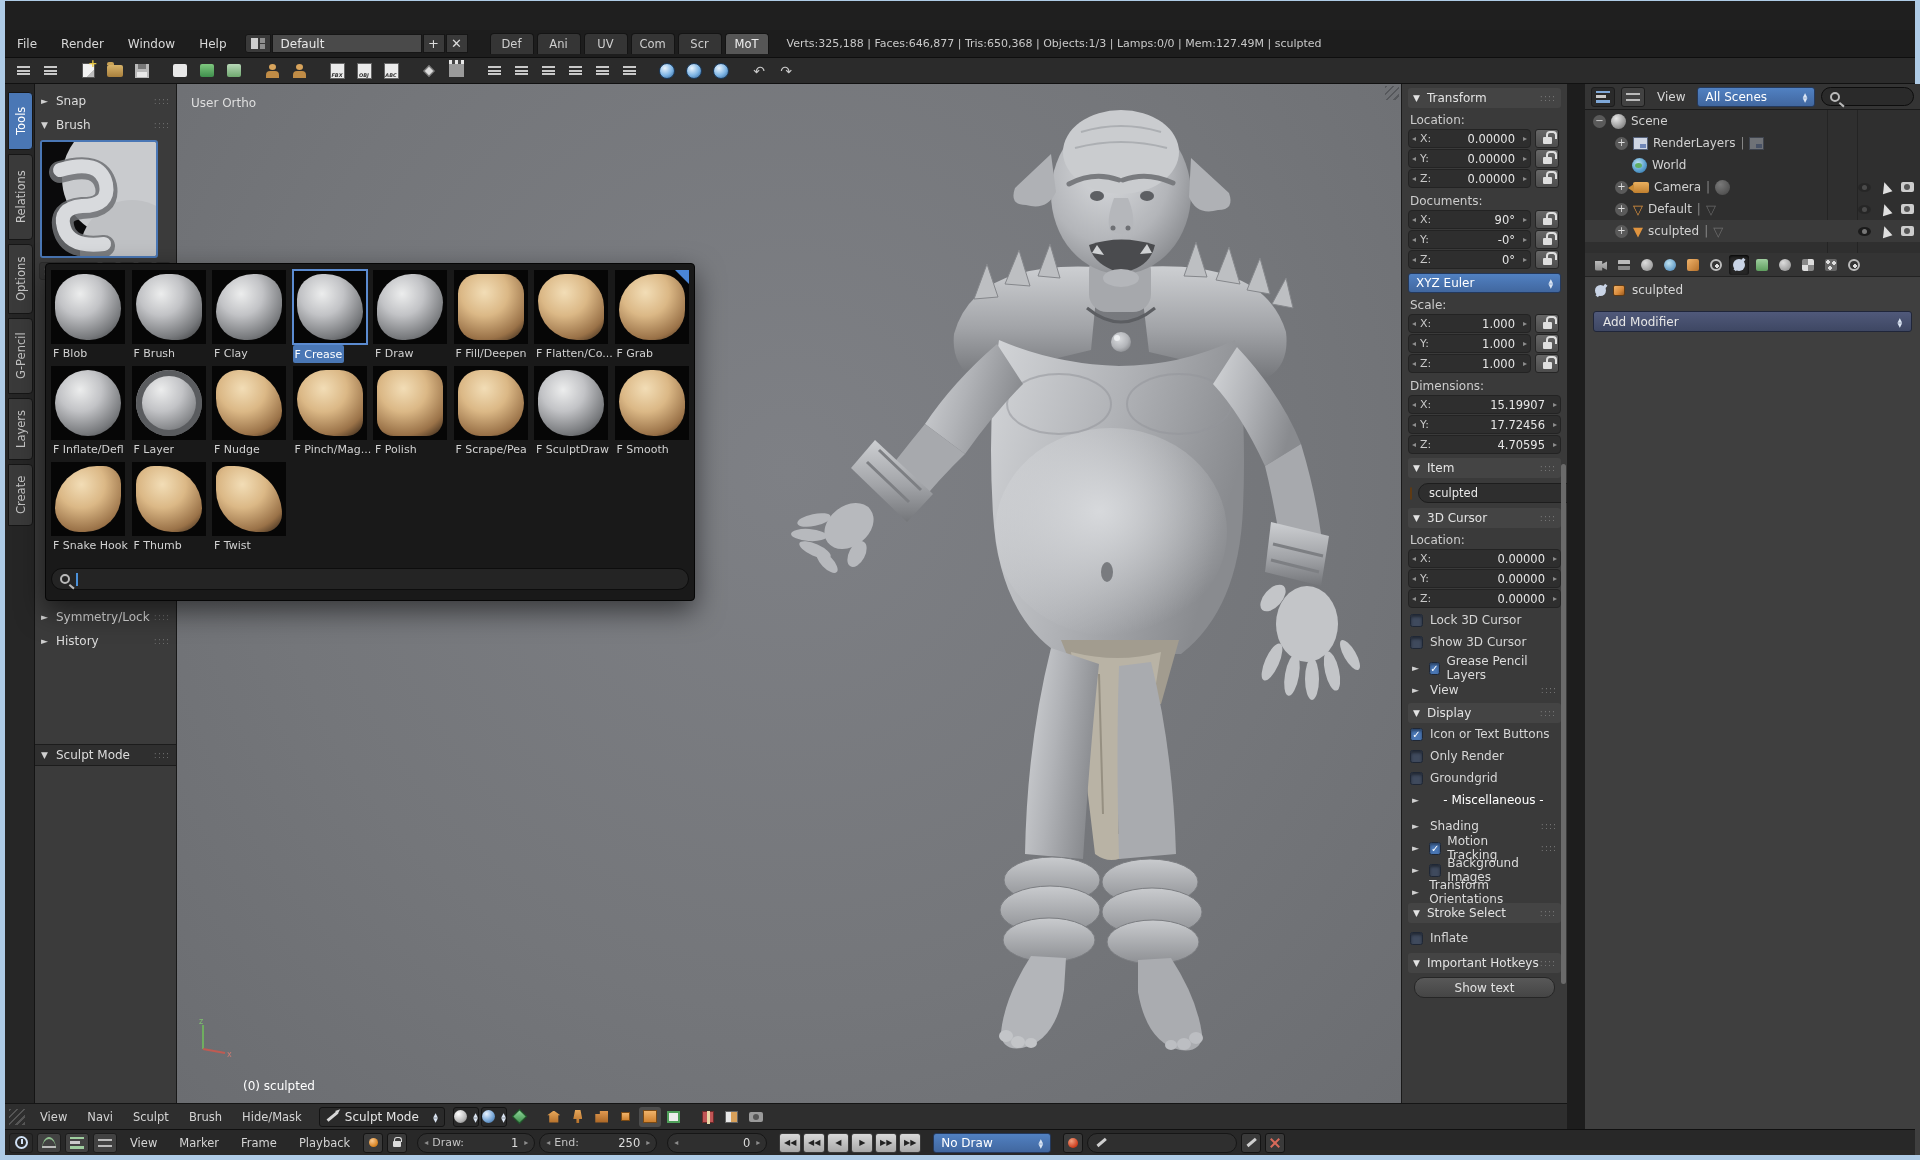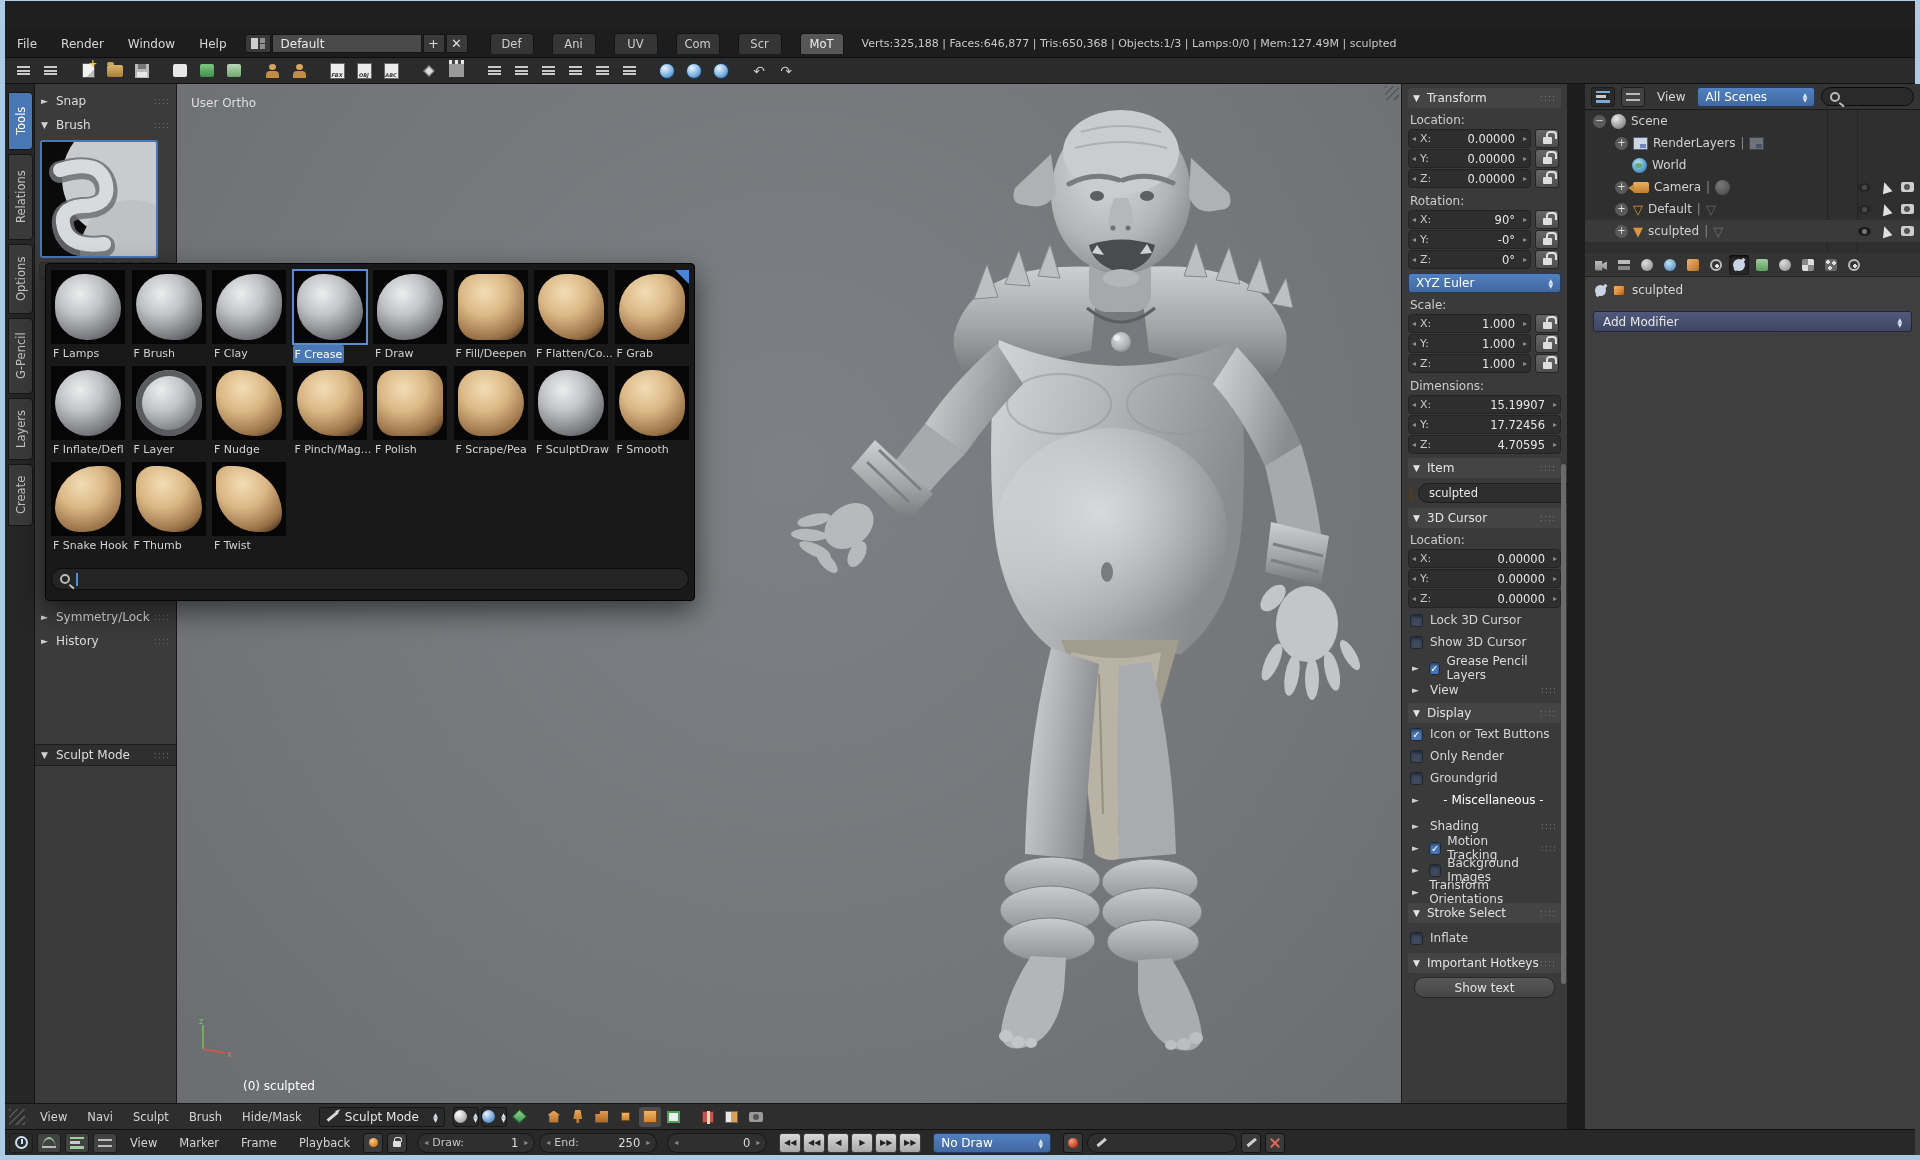--- a/index.html
+++ b/index.html
@@ -23,21 +23,21 @@
 
 #menurow{position:absolute;left:0;top:29px;right:0;height:28px;background:#1d1d1d;display:flex;align-items:center;border-bottom:1px solid #0e0e0e}
 .menuitem{padding:0 12px;color:#d8d8d8;height:100%;display:flex;align-items:center;cursor:pointer}
 .layoutbox{display:flex;align-items:center;margin-left:6px;gap:1px}
 .lay-icon{width:26px;height:19px;background:#3a3a3a;border:1px solid #161616;border-radius:3px 0 0 3px;display:flex;align-items:center;justify-content:center;gap:2px}
 .lay-icon .c1{width:7px;height:11px;background:#cfcfcf}
 .lay-icon .c2{width:5px;height:11px;display:flex;flex-direction:column;gap:1px}
 .lay-icon .c2 i{flex:1;background:#8f8f8f}
 .lay-field{width:150px;height:19px;background:#4a4a4a;border:1px solid #161616;color:#e8e8e8;display:flex;align-items:center;padding:0 8px}
 .lay-btn{width:22px;height:19px;background:#3a3a3a;border:1px solid #161616;color:#ddd;display:flex;align-items:center;justify-content:center;font-size:13px;cursor:pointer}
-.scrtabs{display:flex;margin-left:22px;gap:18px}
+.scrtabs{display:flex;margin-left:22px;gap:3px}
 .scrtab{width:44px;height:21px;background:#353535;border:1px solid #141414;border-bottom:none;border-radius:4px 4px 0 0;color:#cfcfcf;display:flex;align-items:center;justify-content:center;font-size:11.5px;cursor:pointer;align-self:flex-end}
 .scrtab.active{background:#565656;color:#f0f0f0}
 #stats{margin-left:18px;color:#c9c9c9;font-size:11px;white-space:nowrap}
 
 #toolrow{position:absolute;left:0;top:57px;right:0;height:26px;background:#2b2b2b;display:flex;align-items:center;padding-left:6px;gap:3px;border-bottom:1px solid #111}
 .tbtn{width:24px;height:21px;border-radius:3px;display:flex;align-items:center;justify-content:center;cursor:pointer}
 .burger{width:13px;height:9px;border-top:2px solid #c9c9c9;border-bottom:2px solid #c9c9c9;background:linear-gradient(#c9c9c9,#c9c9c9) center/13px 2px no-repeat}
 .ic-doc{width:13px;height:15px;background:linear-gradient(135deg,#f2f2f2 70%,#bdbdbd 70%);border:1px solid #555;position:relative}
 .ic-doc.plus::after{content:"+";position:absolute;right:-4px;top:-7px;color:#e4c441;font-weight:bold;font-size:11px}
 .ic-folder{width:16px;height:12px;background:linear-gradient(#d8b46a,#a87f3c);border-radius:2px;position:relative}
@@ -530,21 +530,21 @@
     <span id="objlabel">(0) sculpted</span>
     <div class="abs" style="right:2px;top:2px;width:14px;height:14px;background:repeating-linear-gradient(135deg,#55575b 0 2px,transparent 2px 5px)"></div>
   </div>
 
   <div id="popup">
     <div class="bgrid">
       <div class="bcell">
           <div class="bthumb">
             <div class="blob gray"></div>
           </div>
-          <div class="blabel">F Lamps</div>
+          <div class="blabel">F Blob</div>
         </div>
       <div class="bcell">
           <div class="bthumb">
             <div class="blob gray" style="border-radius:50% 50% 40% 60%"></div>
           </div>
           <div class="blabel">F Brush</div>
         </div>
       <div class="bcell">
           <div class="bthumb">
             <div class="blob gray" style="border-radius:60% 40% 55% 45%"></div>
@@ -692,21 +692,21 @@
               <i class="lk"></i>
             </div>
           <div class="lockbtn">
               <i class="lk"></i>
             </div>
           <div class="lockbtn">
               <i class="lk"></i>
             </div>
         </div>
       </div>
-      <div class="sublabel">Rotation:</div>
+      <div class="sublabel">Documents:</div>
       <div class="vgroup">
         <div class="vstack">
           <div class="vrow">
               <span class="al">◂</span>
               <span class="lab">X:</span>
               <span class="val">90°</span>
               <span class="ar">▸</span>
             </div>
           <div class="vrow">
               <span class="al">◂</span>

